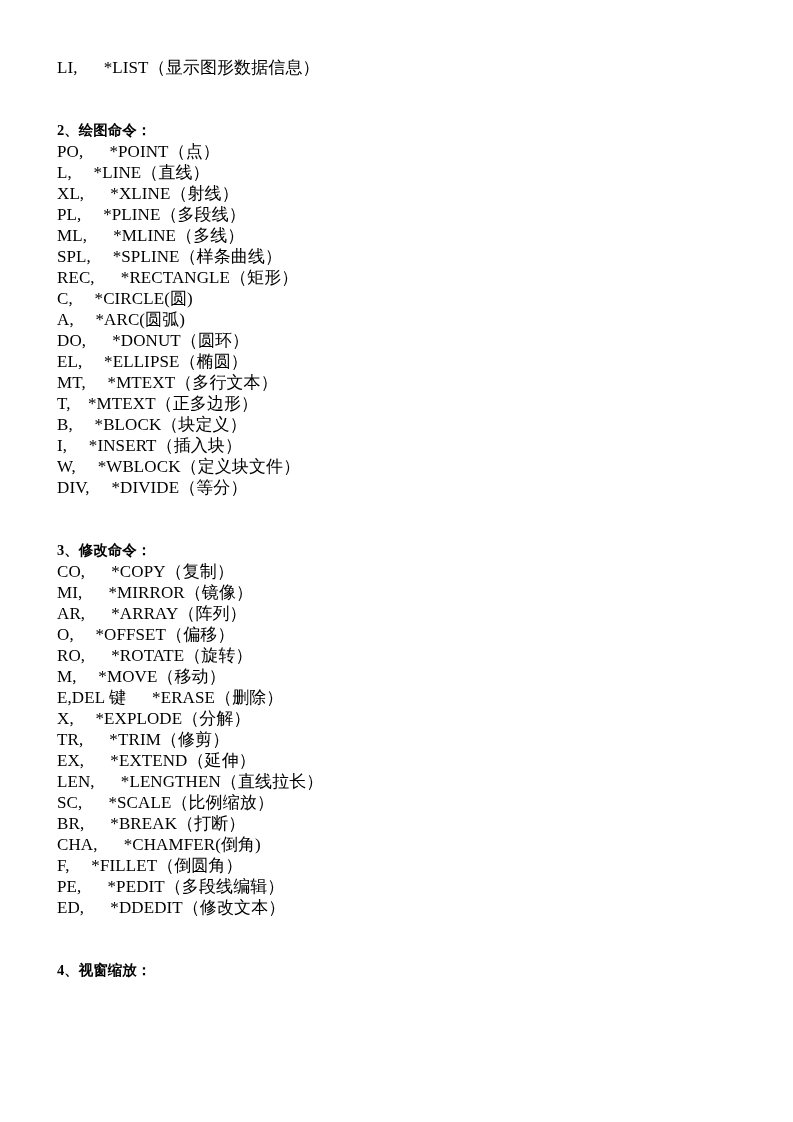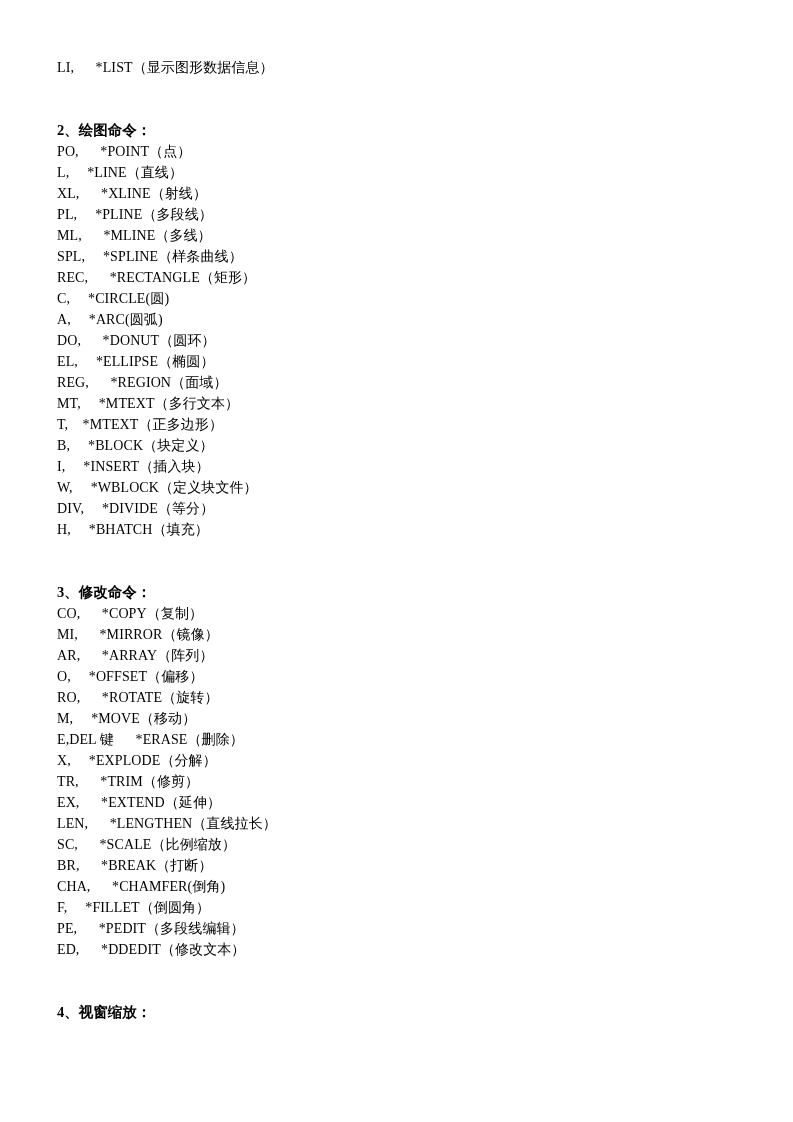--- a/index.html
+++ b/index.html
@@ -17,21 +17,21 @@
   #page {
     position: relative;
     width: 793px;
     height: 1122px;
     background: #ffffff;
     overflow: hidden;
     box-sizing: border-box;
     padding: 57px 0 0 57px;
   }
   .line {
-    font-size: 14px;
+    font-size: 17px;
     line-height: 21px;
     height: 21px;
     white-space: pre;
     letter-spacing: 0.1px;
   }
   .section-head {
     font-size: 14.5px;
     line-height: 21px;
     height: 21px;
     white-space: pre;
@@ -55,28 +55,26 @@
       <div class="line">L,     *LINE（直线）</div>
       <div class="line">XL,      *XLINE（射线）</div>
       <div class="line">PL,     *PLINE（多段线）</div>
       <div class="line">ML,      *MLINE（多线）</div>
       <div class="line">SPL,     *SPLINE（样条曲线）</div>
       <div class="line">REC,      *RECTANGLE（矩形）</div>
       <div class="line">C,     *CIRCLE(圆)</div>
       <div class="line">A,     *ARC(圆弧)</div>
       <div class="line">DO,      *DONUT（圆环）</div>
       <div class="line">EL,     *ELLIPSE（椭圆）</div>
-      <div class="line">REG,      *REGION（面域）</div>
       <div class="line">MT,     *MTEXT（多行文本）</div>
       <div class="line">T,    *MTEXT（正多边形）</div>
       <div class="line">B,     *BLOCK（块定义）</div>
       <div class="line">I,     *INSERT（插入块）</div>
       <div class="line">W,     *WBLOCK（定义块文件）</div>
       <div class="line">DIV,     *DIVIDE（等分）</div>
-      <div class="line">H,     *BHATCH（填充）</div>
       <div class="spacer big"></div>
       <div class="section-head">3、修改命令：</div>
       <div class="line">CO,      *COPY（复制）</div>
       <div class="line">MI,      *MIRROR（镜像）</div>
       <div class="line">AR,      *ARRAY（阵列）</div>
       <div class="line">O,     *OFFSET（偏移）</div>
       <div class="line">RO,      *ROTATE（旋转）</div>
       <div class="line">M,     *MOVE（移动）</div>
       <div class="line">E,DEL 键      *ERASE（删除）</div>
       <div class="line">X,     *EXPLODE（分解）</div>

